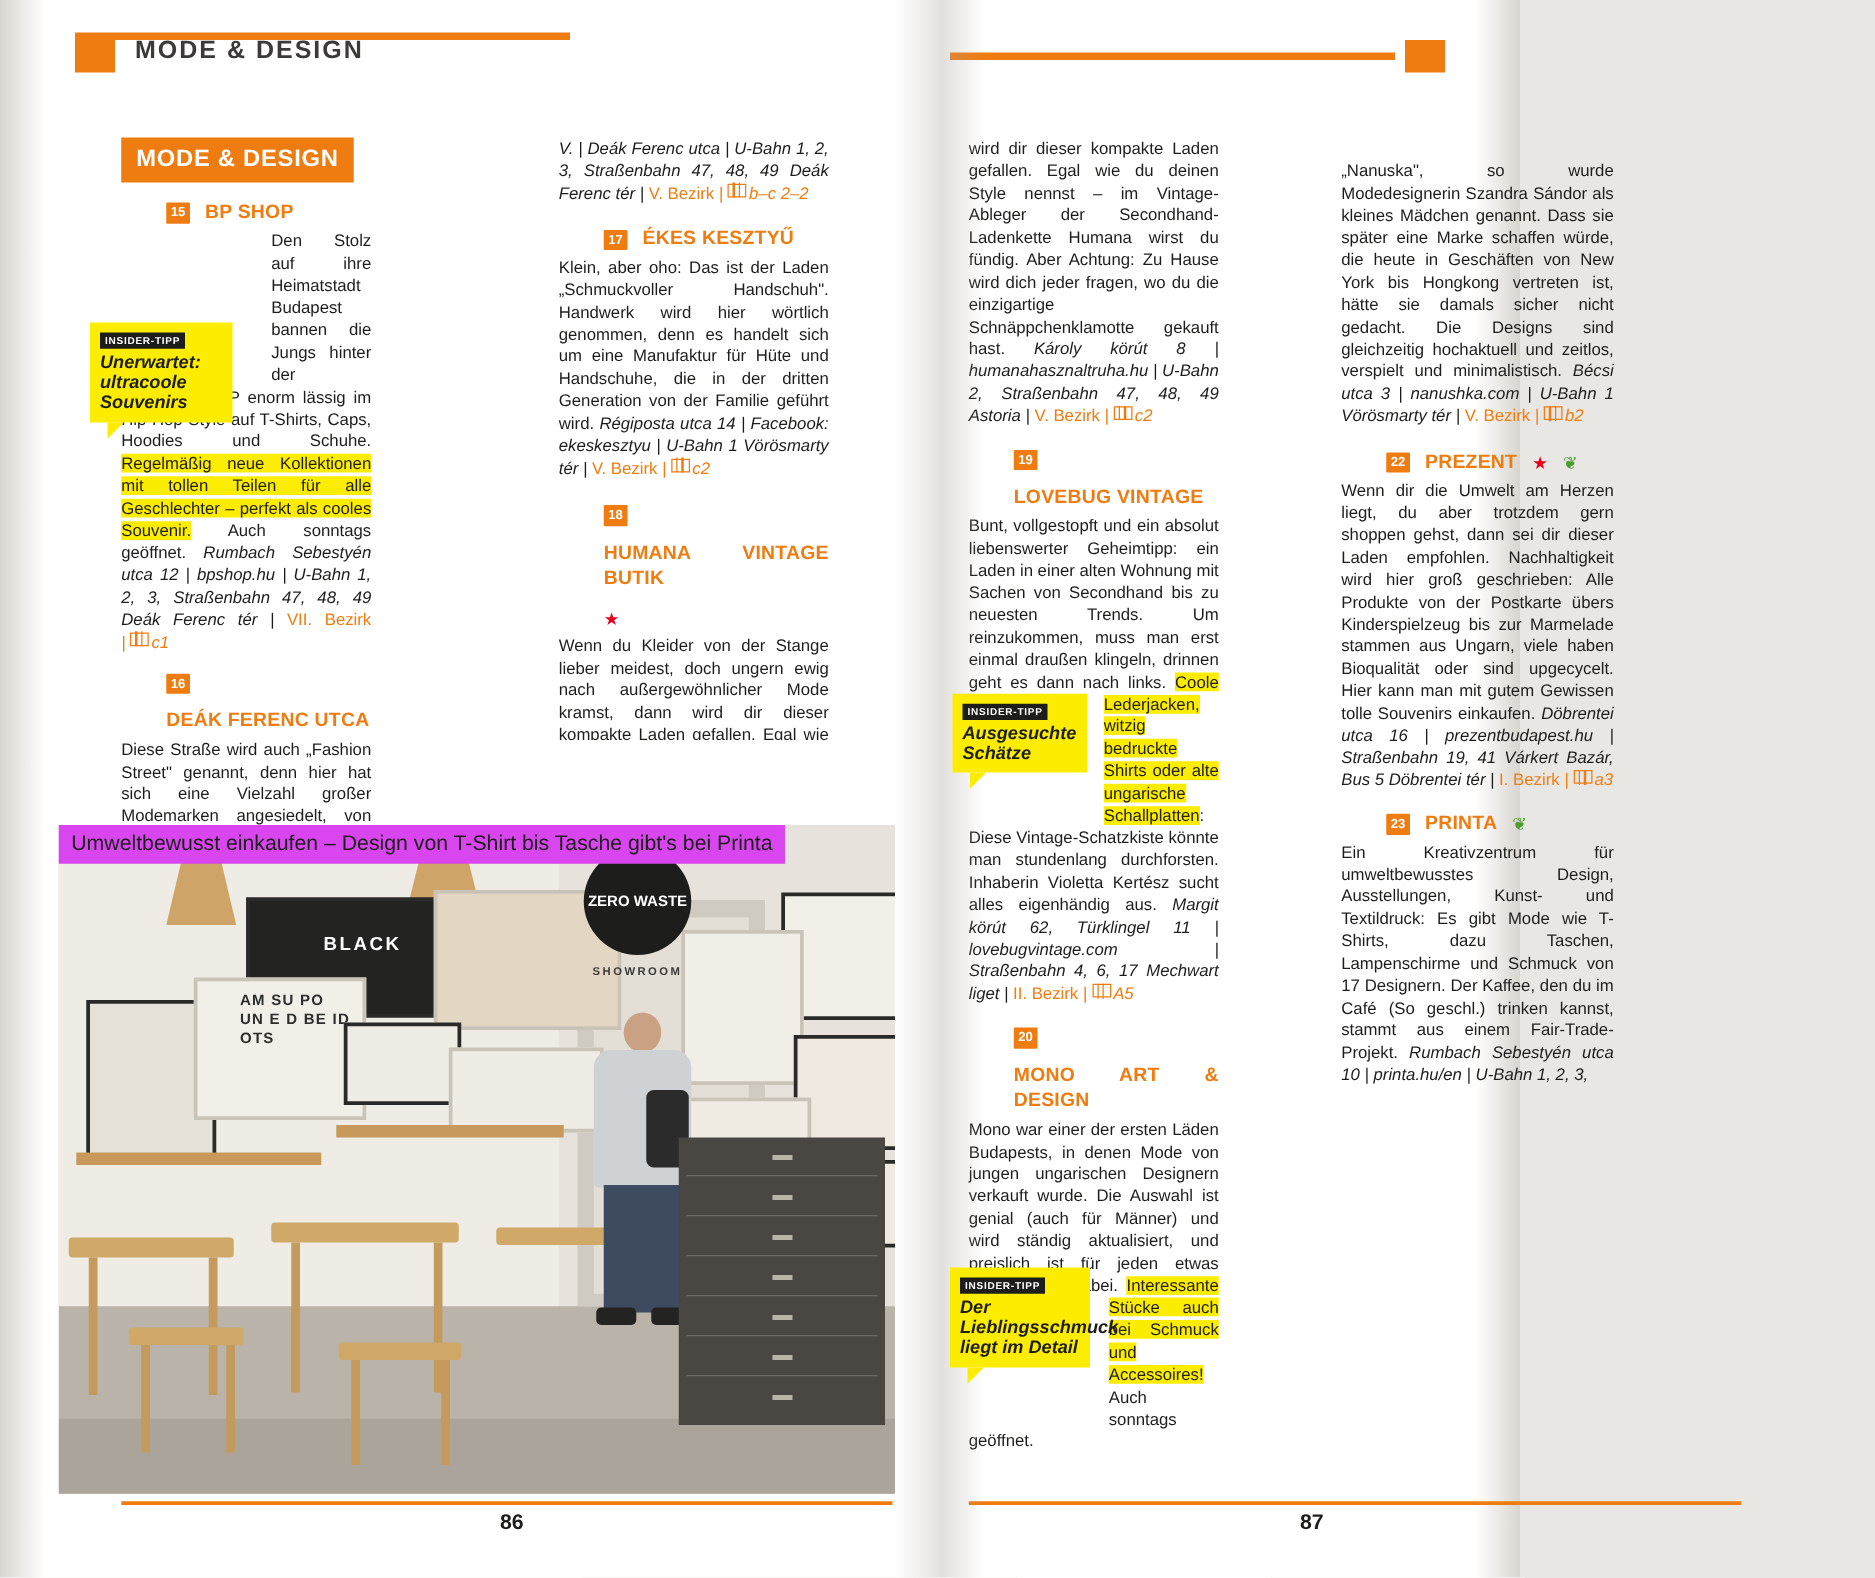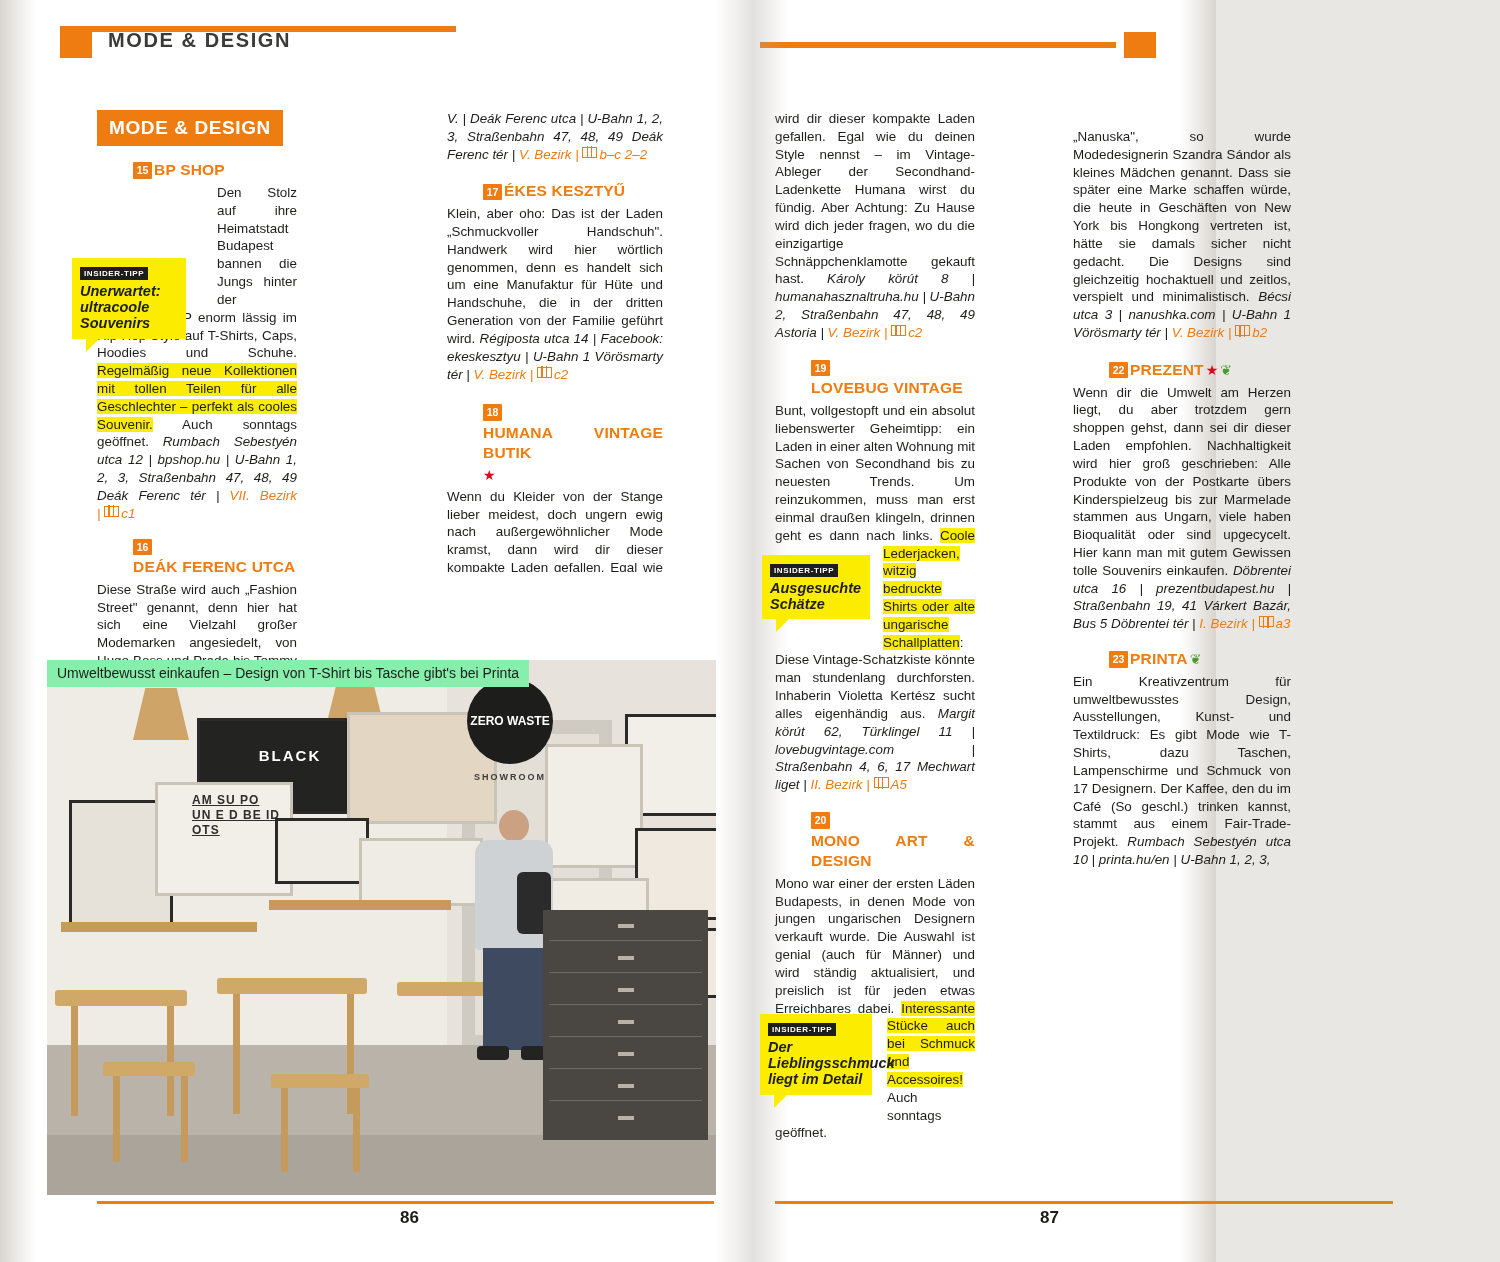--- a/index.html
+++ b/index.html
@@ -48,29 +48,29 @@
     color:#1d1d1b;text-align:justify;}
   .c1{left:97px;}
   .c2{left:447px;}
   .c3{left:775px;}
   .c4{left:1073px;}
 
   .sec-title{display:inline-block;background:#ef7c10;color:#fff;font-weight:700;
     font-size:19px;letter-spacing:.6px;padding:5px 12px 6px 12px;margin-bottom:14px;}
 
   .entry{margin-bottom:16px;}
-  .entry-head{display:flex;align-items:center;gap:2px;margin-bottom:3px;flex-wrap:wrap;padding-left:36px;}
+  .entry-head{display:flex;align-items:center;gap:12px;margin-bottom:3px;flex-wrap:wrap;padding-left:36px;}
   .num{display:inline-block;background:#ef7c10;color:#fff;font-size:10.5px;font-weight:700;
     line-height:1;padding:3px 3px 3px 3px;min-width:13px;text-align:center;border-radius:1px;}
   .ename{color:#ef7c10;font-weight:700;font-size:15.5px;letter-spacing:.2px;}
   .star{color:#e2001a;font-size:14px;}
   .leaf{color:#4a9c2d;font-size:14px;}
   p{margin:0;}
   .addr{font-style:italic;}
-  .orange{color:#ef7c10;font-style:italic;}
+  .orange{color:#ef7c10;}
   .maptag{color:#ef7c10;font-style:italic;white-space:nowrap;}
   .mapicon{display:inline-block;width:13px;height:9px;border:1.4px solid #ef7c10;
     position:relative;vertical-align:1px;margin-right:2px;}
   .mapicon:before{content:"";position:absolute;left:3.2px;top:-1.4px;bottom:-1.4px;width:1.4px;background:#ef7c10;}
   .mapicon:after{content:"";position:absolute;left:7.6px;top:-1.4px;bottom:-1.4px;width:1.4px;background:#ef7c10;}
   .hl{background:#fced00;}
 
   
   .tip{position:absolute;background:#fced00;padding:4px 8px 7px 8px;width:auto;z-index:5;}
   .tip .lbl{display:inline-block;background:#1d1d1b;color:#fff;font-size:8px;font-weight:700;
@@ -85,21 +85,21 @@
   .tip3{left:760px;top:1014px;width:96px;}
   .tip3:after{left:14px;bottom:-13px;}
 
   
   .float-tip1{float:left;width:112px;height:112px;shape-outside:inset(0);margin:0 8px 0 0;}
   .float-tip2{float:left;width:100px;height:95px;margin:0 8px 0 0;}
   .float-tip3{float:left;width:104px;height:96px;margin:0 8px 0 0;}
 
   
   .photo-wrap{position:absolute;left:47px;top:660px;width:669px;height:535px;overflow:hidden;background:#cfcac2;}
-  .caption{position:absolute;left:47px;top:660px;background:#86efac;color:#1d1d1b;font-size:14px;
+  .caption{position:absolute;left:47px;top:660px;background:#d946ef;color:#1d1d1b;font-size:17px;
     padding:5px 10px 6px 10px;z-index:4;}
   .ph-floor{position:absolute;left:0;right:0;bottom:0;height:150px;background:#b9b3aa;}
   .ph-floor2{position:absolute;left:0;right:0;bottom:0;height:60px;background:#aaa49b;}
   .ph-wall{position:absolute;left:0;right:0;top:0;height:420px;background:#efece6;}
   .ph-wall2{position:absolute;left:400px;right:0;top:0;bottom:150px;background:#e7e3dc;}
   .ph-door{position:absolute;left:415px;top:60px;width:150px;bottom:150px;background:#cfcac2;}
   .ph-doorin{position:absolute;left:428px;top:74px;width:124px;bottom:160px;background:#e3ded6;}
   .frm{position:absolute;background:#fff;border:3px solid #2a2a28;padding-left:26px;}
   .frm.lt{border-color:#c9c3b8;}
   .blk{position:absolute;background:#232322;}
@@ -266,21 +266,21 @@
 
     <div class="lamp" style="left:86px;top:28px;width:56px;height:52px;clip-path:polygon(22% 0,78% 0,100% 100%,0 100%);"></div>
     <div class="lamp" style="left:278px;top:12px;width:60px;height:58px;clip-path:polygon(24% 0,76% 0,100% 100%,0 100%);"></div>
 
     <div class="frm" style="left:150px;top:58px;width:128px;height:90px;background:#232322;">
       <div style="color:#fff;font-size:15px;font-weight:700;text-align:center;margin-top:26px;letter-spacing:2px;">BLACK</div>
     </div>
     <div class="frm lt" style="left:300px;top:52px;width:118px;height:106px;background:#e3d7c4;"></div>
     <div class="frm" style="left:22px;top:140px;width:72px;height:120px;background:#e6e2da;"></div>
     <div class="frm" style="left:108px;top:122px;width:106px;height:108px;background:#f2efe9;border-color:#c9c3b8;">
-      <div style="font-size:12px;font-weight:700;color:#2d2d2b;padding:8px;line-height:1.25;letter-spacing:1px;text-decoration:underline;">AM SU PO UN E D BE ID OTS</div>
+      <div style="font-size:12px;font-weight:700;color:#2d2d2b;padding:8px;line-height:1.25;letter-spacing:1px;">AM SU PO UN E D BE ID OTS</div>
     </div>
     <div class="frm" style="left:228px;top:158px;width:62px;height:60px;background:#efece6;"></div>
     <div class="frm" style="left:312px;top:178px;width:92px;height:62px;background:#efece6;border-color:#c9c3b8;"></div>
 
     <div class="frm" style="left:578px;top:54px;width:78px;height:96px;background:#f2efe9;border-color:#2a2a28;"></div>
     <div class="frm" style="left:498px;top:84px;width:66px;height:118px;background:#f1eee7;border-color:#c9c3b8;"></div>
     <div class="frm" style="left:588px;top:168px;width:76px;height:86px;background:#efe9df;border-color:#2a2a28;"></div>
     <div class="frm" style="left:500px;top:218px;width:70px;height:72px;background:#f0ece4;border-color:#c9c3b8;"></div>
     <div class="frm" style="left:594px;top:268px;width:66px;height:64px;background:#efe9df;border-color:#2a2a28;"></div>
 

